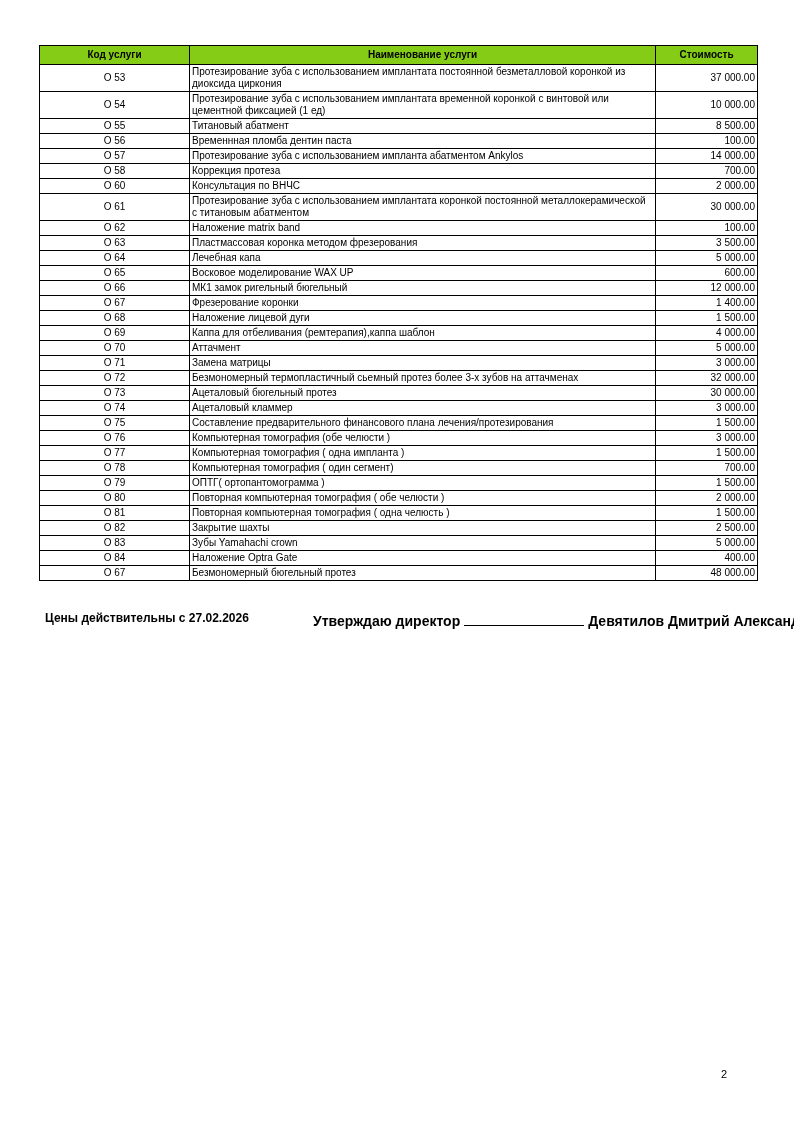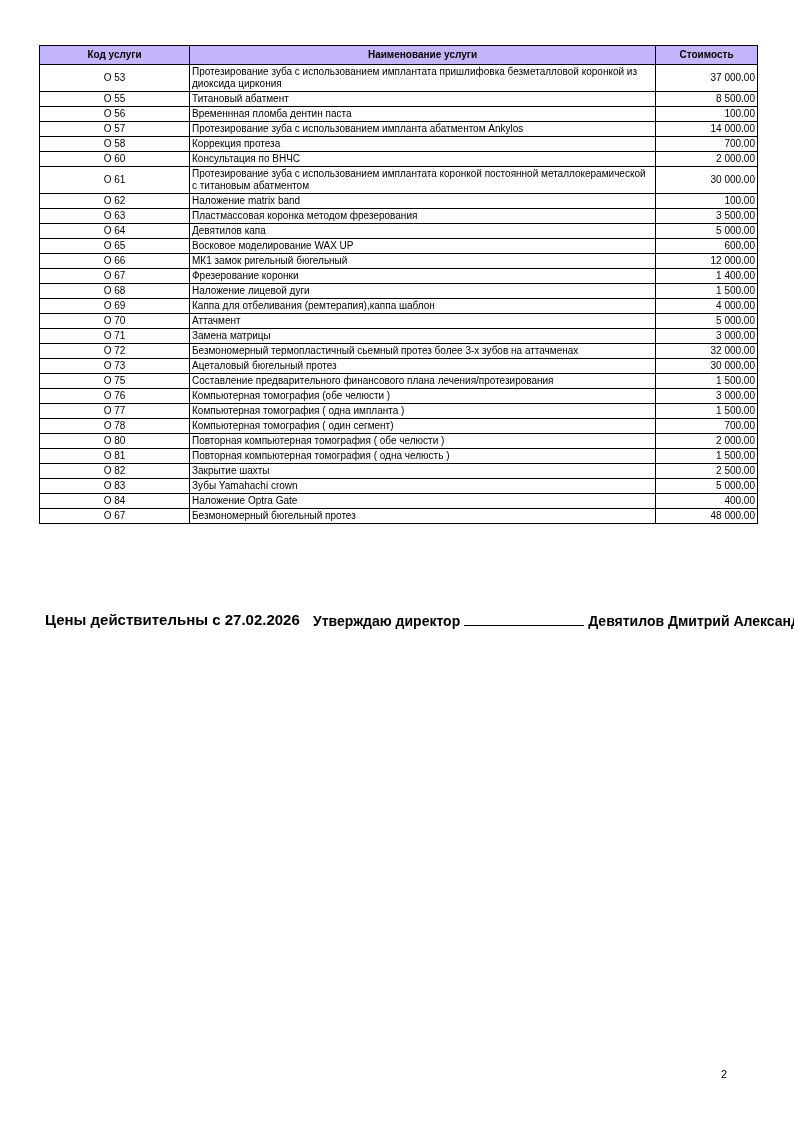--- a/index.html
+++ b/index.html
@@ -3,27 +3,27 @@
 <meta charset="utf-8">
 <style>
   html, body { margin: 0; padding: 0; background: #ffffff; }
   body { width: 794px; height: 1123px; position: relative; font-family: "Liberation Sans", sans-serif; color: #000; }
   table.price {
     position: absolute; left: 39px; top: 45px;
     width: 718px; border-collapse: collapse; table-layout: fixed;
     font-size: 10px;
   }
   table.price th, table.price td { border: 1px solid #000; padding: 0 2px; line-height: 12px; }
-  table.price th { background: #c4b5fd; font-weight: bold; height: 18px; text-align: center; }
+  table.price th { background: #84cc16; font-weight: bold; height: 18px; text-align: center; }
   table.price td { height: 14px; }
   table.price tr.dbl td { height: 26px; }
   td.code { text-align: center; }
   td.name { text-align: left; }
   td.price-cell { text-align: right; font-size: 10px; }
-  .footer-left { position: absolute; left: 45px; top: 611px; font-size: 15px; font-weight: bold; }
+  .footer-left { position: absolute; left: 45px; top: 611px; font-size: 12px; font-weight: bold; }
   .footer-right { position: absolute; left: 313px; top: 613px; font-size: 14px; font-weight: bold; white-space: nowrap; }
   .sigline { display: inline-block; width: 120px; border-bottom: 1px solid #000; margin: 0 4px; vertical-align: baseline; height: 9px; }
   .page-num { position: absolute; left: 721px; top: 1068px; font-size: 11px; }
 </style>
 </head>
 <body>
 
 <table class="price">
   <colgroup>
     <col style="width:150px">
@@ -33,22 +33,27 @@
   <thead>
     <tr>
       <th>Код услуги</th>
       <th>Наименование услуги</th>
       <th>Стоимость</th>
     </tr>
   </thead>
   <tbody id="rows">
       <tr class="dbl">
         <td class="code">О 53</td>
-        <td class="name">Протезирование зуба с использованием имплантата пришлифовка  безметалловой коронкой из диоксида циркония</td>
+        <td class="name">Протезирование зуба с использованием имплантата постоянной  безметалловой коронкой из диоксида циркония</td>
         <td class="price-cell">37 000.00</td>
+      </tr>
+      <tr class="dbl">
+        <td class="code">О 54</td>
+        <td class="name">Протезирование зуба с использованием имплантата временной коронкой с винтовой или цементной фиксацией (1 ед)</td>
+        <td class="price-cell">10 000.00</td>
       </tr>
       <tr>
         <td class="code">О 55</td>
         <td class="name">Титановый абатмент</td>
         <td class="price-cell">8 500.00</td>
       </tr>
       <tr>
         <td class="code">О 56</td>
         <td class="name">Временнная пломба дентин паста</td>
         <td class="price-cell">100.00</td>
@@ -78,21 +83,21 @@
         <td class="name">Наложение matrix band</td>
         <td class="price-cell">100.00</td>
       </tr>
       <tr>
         <td class="code">О 63</td>
         <td class="name">Пластмассовая коронка методом фрезерования</td>
         <td class="price-cell">3 500.00</td>
       </tr>
       <tr>
         <td class="code">О 64</td>
-        <td class="name">Девятилов капа</td>
+        <td class="name">Лечебная капа</td>
         <td class="price-cell">5 000.00</td>
       </tr>
       <tr>
         <td class="code">О 65</td>
         <td class="name">Восковое моделирование WAX UP</td>
         <td class="price-cell">600.00</td>
       </tr>
       <tr>
         <td class="code">О 66</td>
         <td class="name">МК1 замок ригельный бюгельный</td>
@@ -127,38 +132,48 @@
         <td class="code">О 72</td>
         <td class="name">Безмономерный термопластичный сьемный протез более 3-х зубов на аттачменах</td>
         <td class="price-cell">32 000.00</td>
       </tr>
       <tr>
         <td class="code">О 73</td>
         <td class="name">Ацеталовый бюгельный протез</td>
         <td class="price-cell">30 000.00</td>
       </tr>
       <tr>
+        <td class="code">О 74</td>
+        <td class="name">Ацеталовый кламмер</td>
+        <td class="price-cell">3 000.00</td>
+      </tr>
+      <tr>
         <td class="code">О 75</td>
         <td class="name">Составление предварительного финансового плана лечения/протезирования</td>
         <td class="price-cell">1 500.00</td>
       </tr>
       <tr>
         <td class="code">О 76</td>
         <td class="name">Компьютерная  томография (обе челюсти )</td>
         <td class="price-cell">3 000.00</td>
       </tr>
       <tr>
         <td class="code">О 77</td>
         <td class="name">Компьютерная томография ( одна импланта )</td>
         <td class="price-cell">1 500.00</td>
       </tr>
       <tr>
         <td class="code">О 78</td>
         <td class="name">Компьютерная томография ( один сегмент)</td>
         <td class="price-cell">700.00</td>
+      </tr>
+      <tr>
+        <td class="code">О 79</td>
+        <td class="name">ОПТГ( ортопантомограмма )</td>
+        <td class="price-cell">1 500.00</td>
       </tr>
       <tr>
         <td class="code">О 80</td>
         <td class="name">Повторная компьютерная томография ( обе челюсти )</td>
         <td class="price-cell">2 000.00</td>
       </tr>
       <tr>
         <td class="code">О 81</td>
         <td class="name">Повторная компьютерная томография ( одна челюсть )</td>
         <td class="price-cell">1 500.00</td>

